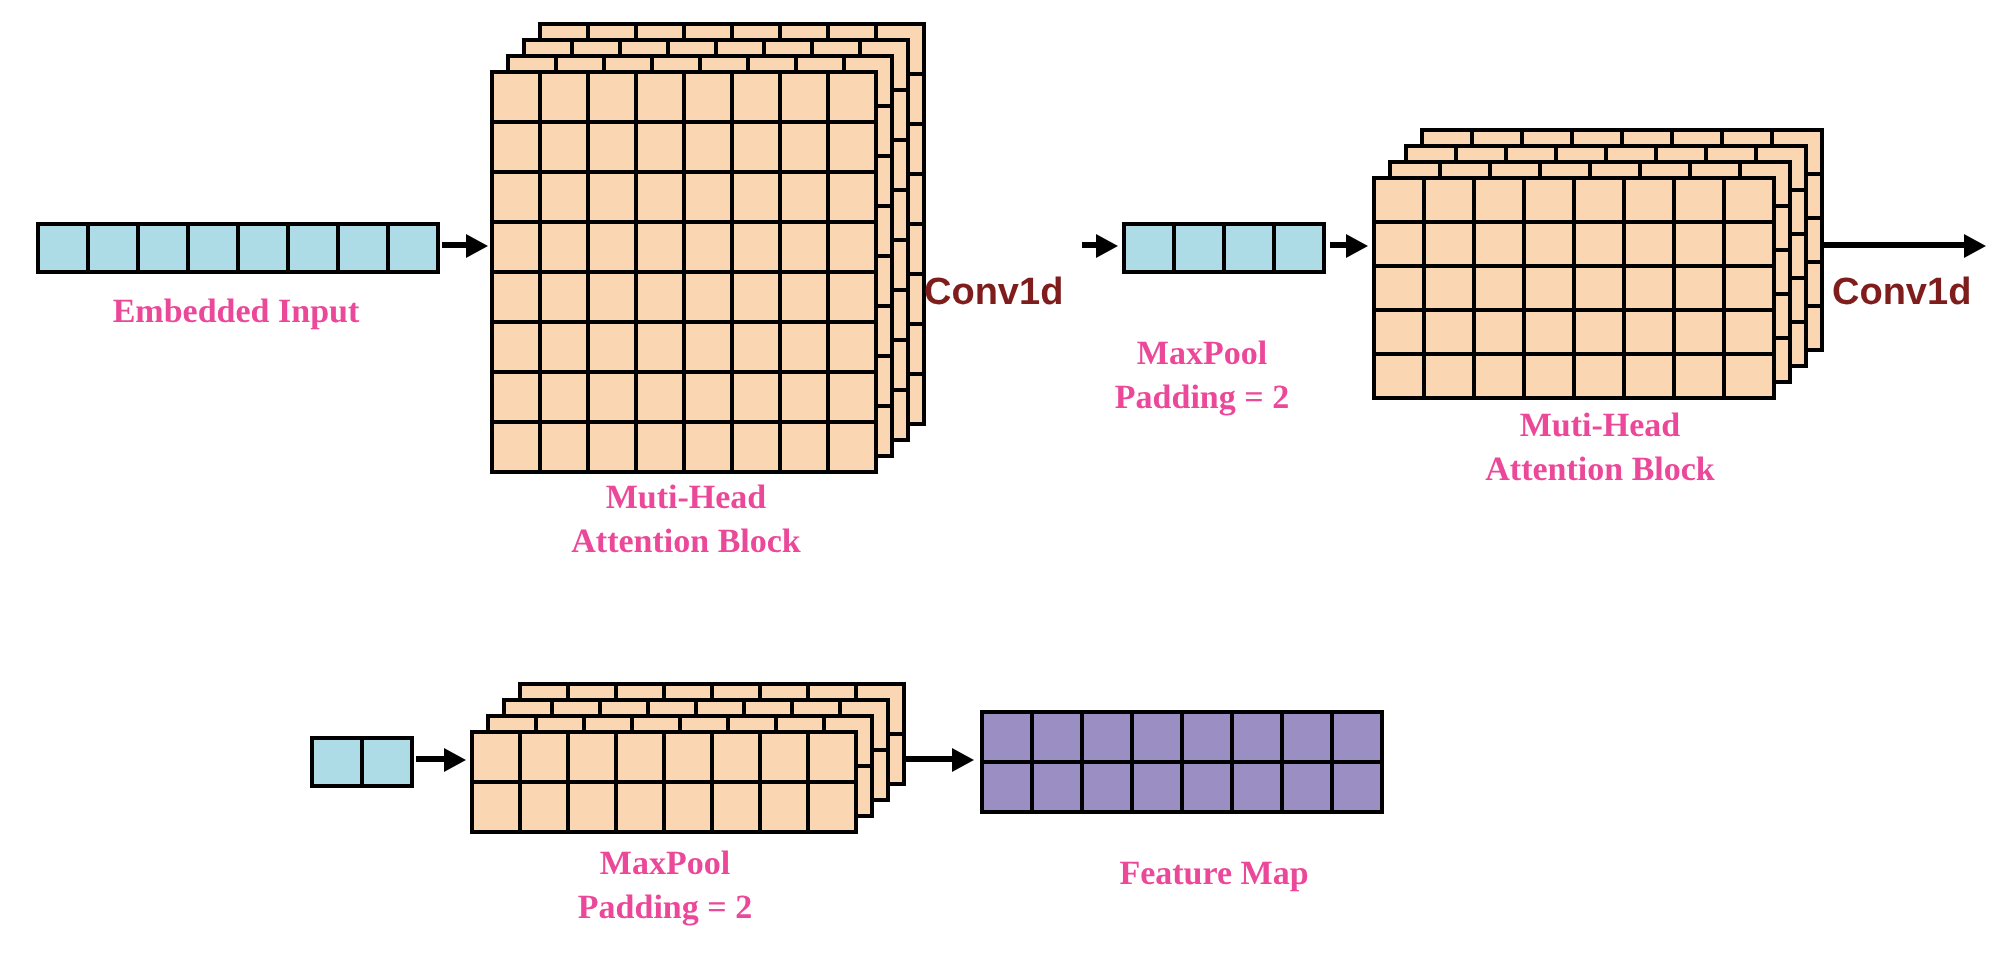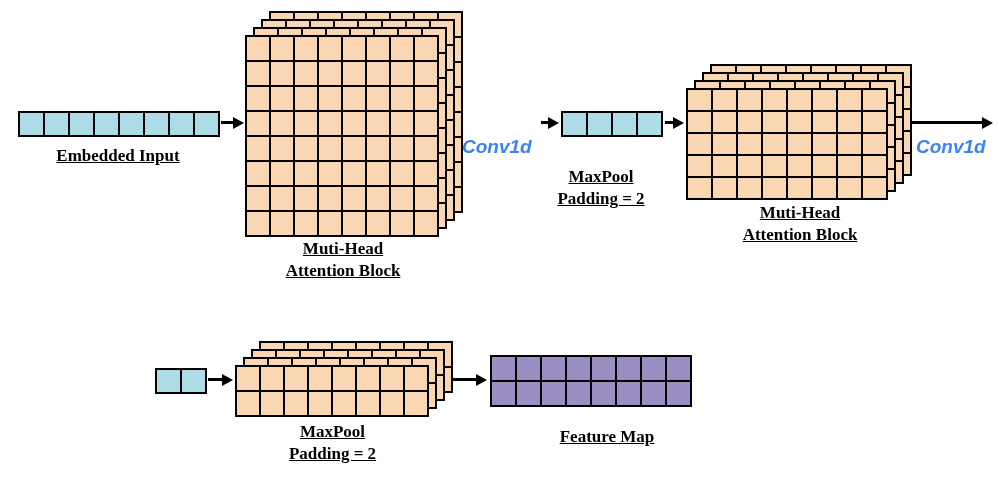--- a/index.html
+++ b/index.html
@@ -18,31 +18,29 @@
     display: grid;
     border: 1px solid #000;
   }
   .cell { border: 1px solid #000; }
   .label {
     position: absolute;
     text-align: center;
     font-weight: bold;
     font-size: 17px;
     line-height: 22px;
-    color: #000000;
+    color: #ec4899;
     font-family: "Liberation Serif", serif;
-    text-decoration: underline;
   }
   .conv-label {
     position: absolute;
     font-family: "Liberation Sans", sans-serif;
     font-weight: bold;
     font-size: 19px;
-    color: #3b82f6;
-    font-style: italic;
+    color: #7f1d1d;
   }
   .arrow {
     position: absolute;
     height: 3px;
     background: #000;
   }
   .arrow::after {
     content: "";
     position: absolute;
     right: -10px;

